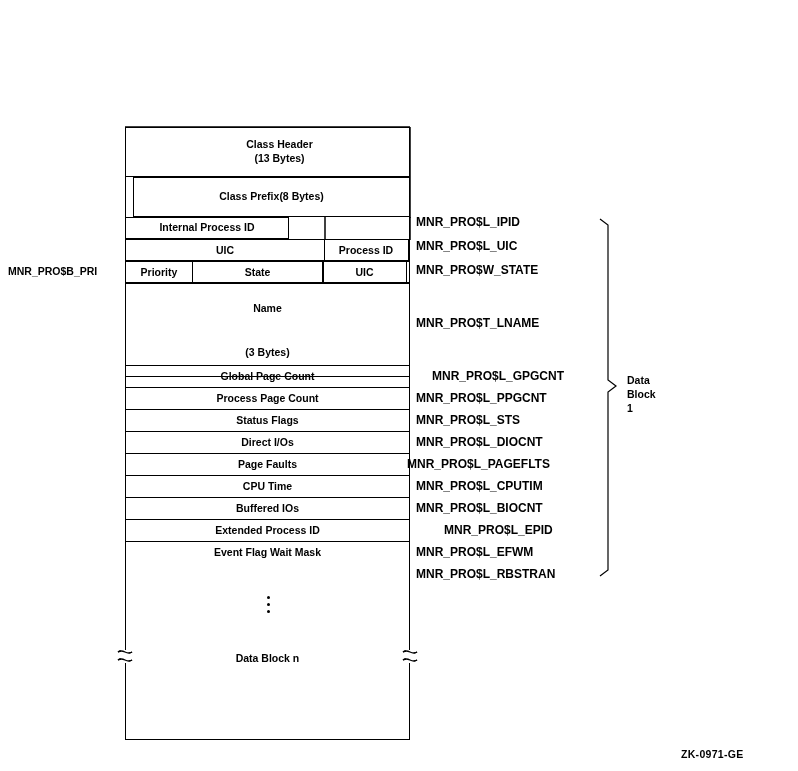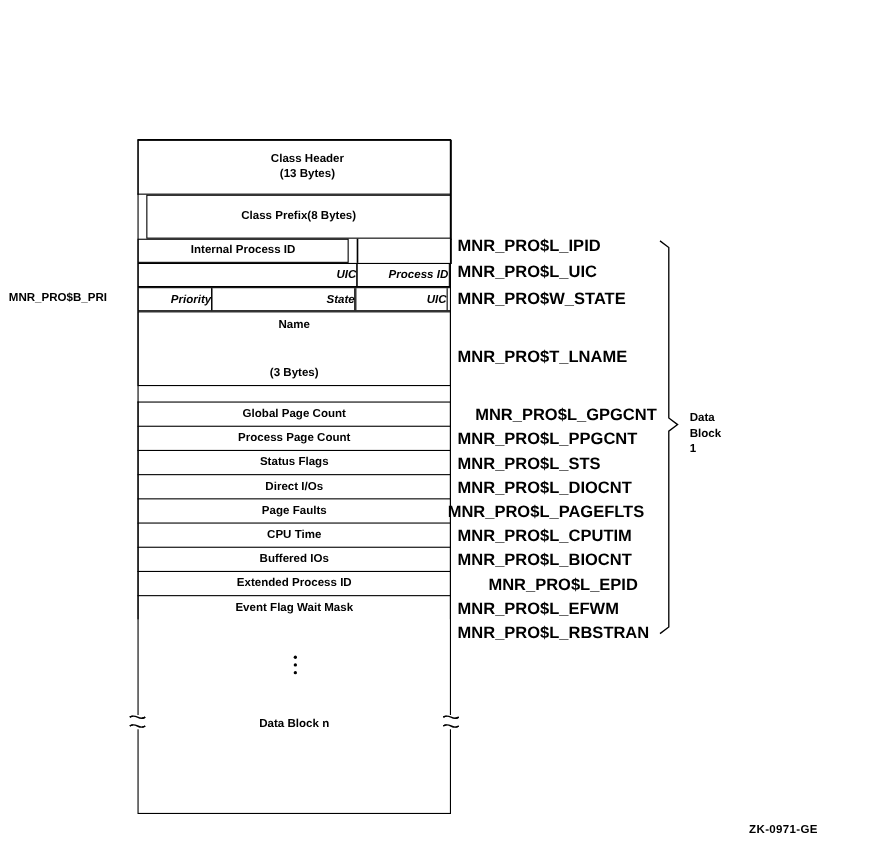--- a/index.html
+++ b/index.html
@@ -66,29 +66,28 @@
     box-sizing: border-box;
     border-top: 1.5px solid #000;
     display: flex;
     font-size: 10.5px;
     font-weight: bold;
   }
   .cell {
     box-sizing: border-box;
     display: flex;
     align-items: center;
-    justify-content: flex-end;
+    justify-content: center;
     border-left: 1.5px solid #000;
     border-right: 1.5px solid #000;
     margin-right: -1.5px;
-    font-style: italic;
   }
   .annot {
     position: absolute;
-    font-size: 15px;
+    font-size: 12px;
     font-weight: bold;
     white-space: nowrap;
     font-family: "Liberation Sans", sans-serif;
   }
   .leftannot {
     position: absolute;
     font-size: 10.5px;
     font-weight: bold;
     white-space: nowrap;
   }
@@ -137,21 +136,21 @@
   <div class="hdr" style="left:125px; top:127px; width:285px; height:50px; border:1.5px solid #000; border-top:none; flex-direction:column;padding-left:24px;">
     <span>Class Header</span>
     <span>(13 Bytes)</span>
   </div>
 
   <div class="hdr" style="left:133px; top:177px; width:277px; height:40px; border:1.5px solid #000; flex-direction:row;">
     <span>Class Prefix</span>
     <span>(8 Bytes)</span>
   </div>
 
-  <div class="hdr" style="left:125px; top:217px; width:192px; height:22px; border:1.5px solid #000;">
+  <div class="hdr" style="left:125px; top:217px; width:164px; height:22px; border:1.5px solid #000;">
     <span>Internal Process ID</span>
   </div>
 
   <div class="cellrow" style="top:239px; height:22px; border-top:1.5px solid #000; border-bottom:1.5px solid #000;">
     <div class="cell" style="width:200px;">
       <span>UIC</span>
     </div>
     <div class="cell" style="width:85px;">
       <span>Process ID</span>
     </div>
@@ -162,21 +161,21 @@
       <span>Priority</span>
     </div>
     <div class="cell" style="width:132px;">
       <span>State</span>
     </div>
     <div class="cell" style="width:85px;">
       <span>UIC</span>
     </div>
   </div>
 
-  <div class="row" style="top:283px; height:68px; border-bottom:1.5px solid #000; flex-direction:column;gap:31px;">
+  <div class="row" style="top:283px; height:94px; border-bottom:1.5px solid #000; flex-direction:column;gap:31px;">
     <span>Name</span>
     <span>(3 Bytes)</span>
   </div>
 
   <div class="row" style="top:365px; height:22px;">
     <span>Global Page Count</span>
   </div>
   <div class="row" style="top:387px; height:22px;">
     <span>Process Page Count</span>
   </div>

